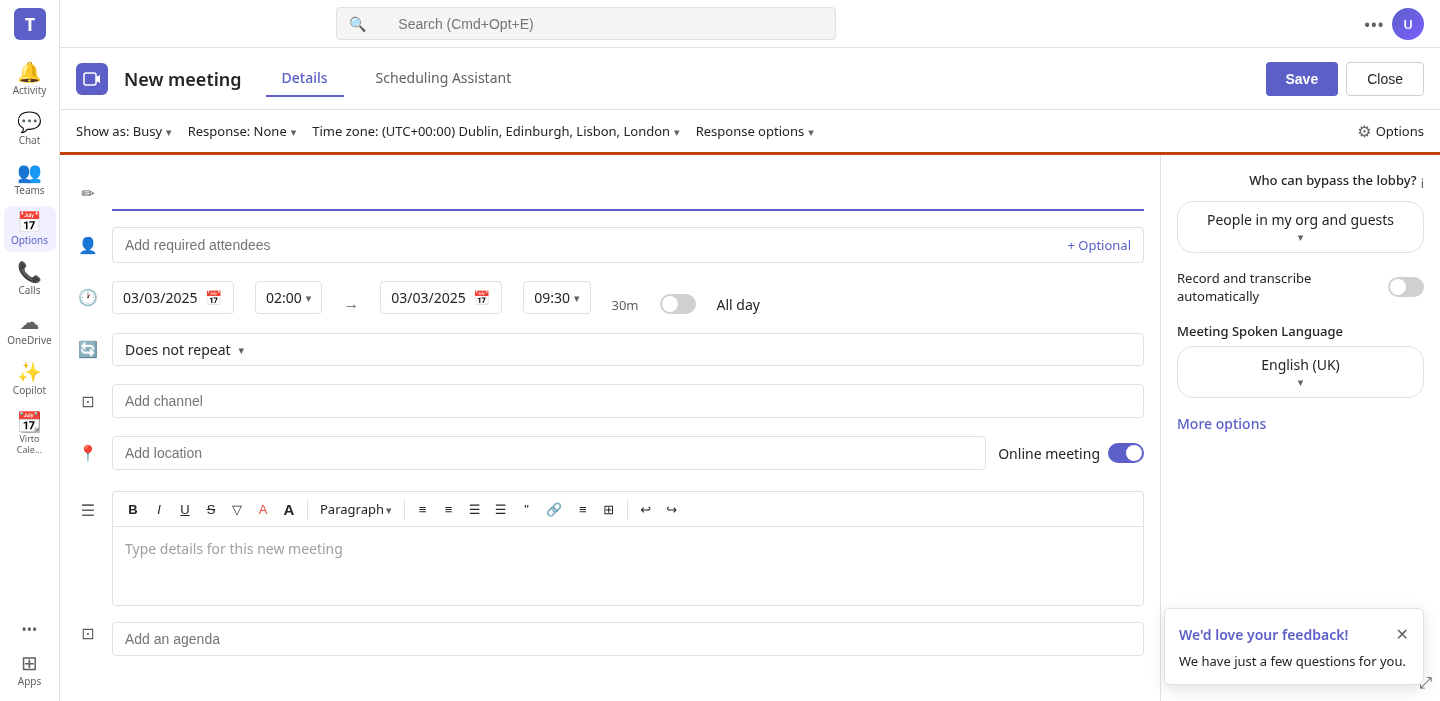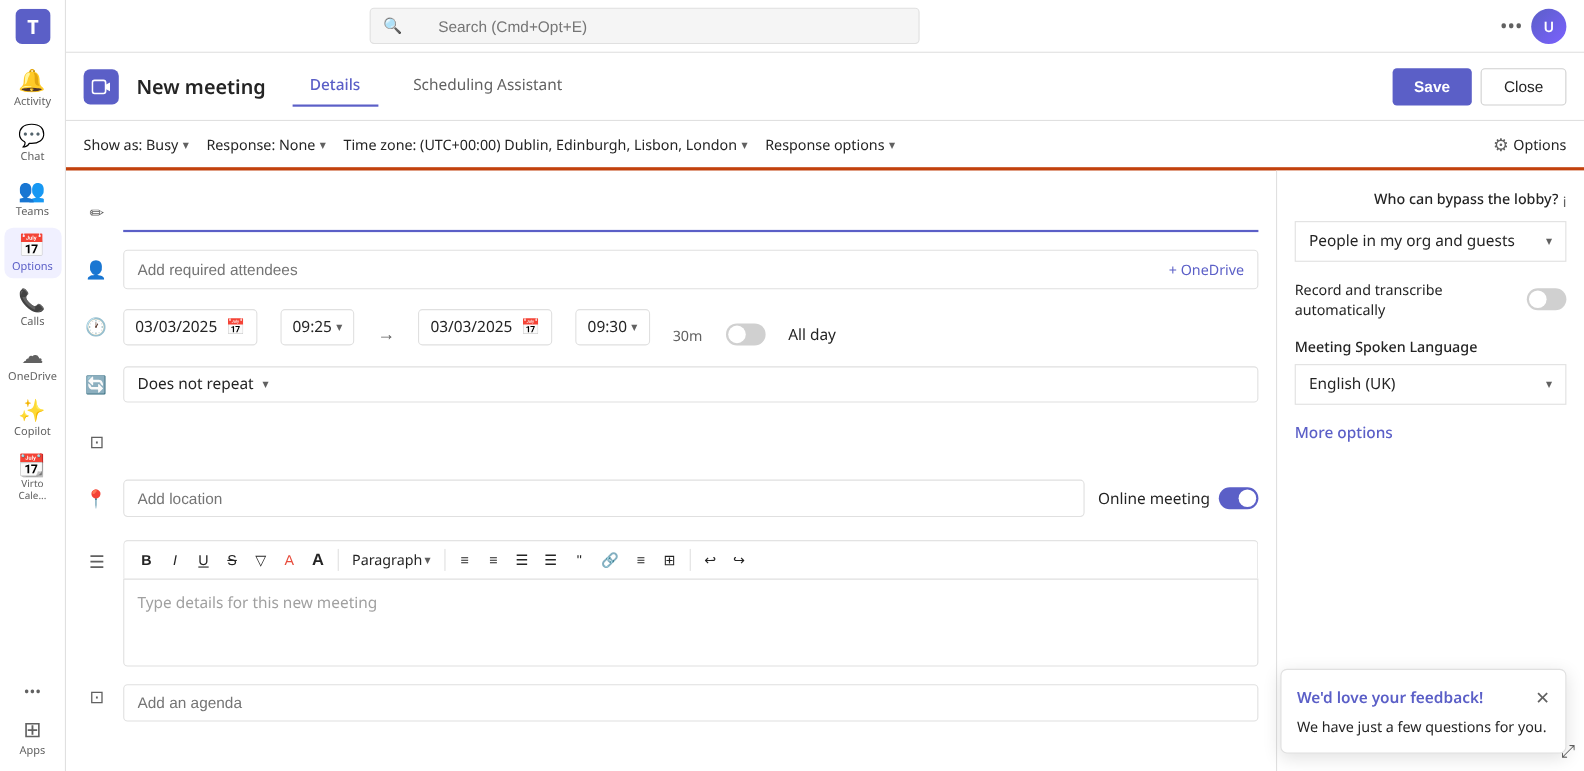--- a/index.html
+++ b/index.html
@@ -447,25 +447,26 @@
       font-size: 13px;
       color: #242424;
       font-weight: 500;
       margin-bottom: 6px;
     }
     .sidebar-dropdown {
       display: flex;
       align-items: center;
       justify-content: space-between;
       border: 1px solid #e0e0e0;
-      border-radius: 0;
+      border-radius: 16px;
       padding: 8px 12px;
       cursor: pointer;
       font-size: 14px;
       background: #fff;
+      flex-direction: column;
     }
     .info-icon { font-size: 13px; color: #616161; }
 
     .record-row {
       display: flex;
       align-items: center;
       justify-content: space-between;
       gap: 8px;
     }
     .record-label { font-size: 13px; color: #242424; line-height: 1.4; }
@@ -659,35 +660,35 @@
           <div class="form-row-content">
             <input class="title-input" type="text" style="">
           </div>
         </div>
 
         <div class="form-row">
           <div class="form-row-icon">👤</div>
           <div class="form-row-content">
             <div class="attendees-row">
               <input class="attendees-input" type="text" placeholder="Add required attendees" style="">
-              <span class="optional-link">+ OneDrive</span>
+              <span class="optional-link">+ Optional</span>
             </div>
           </div>
         </div>
 
         <div class="form-row">
           <div class="form-row-icon">🕐</div>
           <div class="form-row-content">
             <div class="datetime-row">
               <div class="date-field">
                 <span>03/03/2025</span>
                 <span style="color:#616161;">📅</span>
               </div>
               <div class="time-field">
-                <span>09:25</span>
+                <span>02:00</span>
                 <span style="color:#616161;font-size:11px;">▾</span>
               </div>
               <span class="arrow-icon">→</span>
               <div class="date-field">
                 <span>03/03/2025</span>
                 <span style="color:#616161;">📅</span>
               </div>
               <div class="time-field">
                 <span>09:30</span>
                 <span style="color:#616161;font-size:11px;">▾</span>
@@ -704,20 +705,23 @@
           <div class="form-row-content">
             <div class="recurrence-select">
               <span>Does not repeat</span>
               <span style="color:#616161;font-size:11px;">▾</span>
             </div>
           </div>
         </div>
 
         <div class="form-row">
           <div class="form-row-icon">⊡</div>
+          <div class="form-row-content">
+            <input class="field-input" type="text" placeholder="Add channel" style="">
+          </div>
         </div>
 
         <div class="form-row">
           <div class="form-row-icon">📍</div>
           <div class="form-row-content">
             <div class="location-row">
               <div class="location-input-wrap">
                 <input class="field-input" type="text" placeholder="Add location" style="">
               </div>
               <div class="online-meeting-row">

